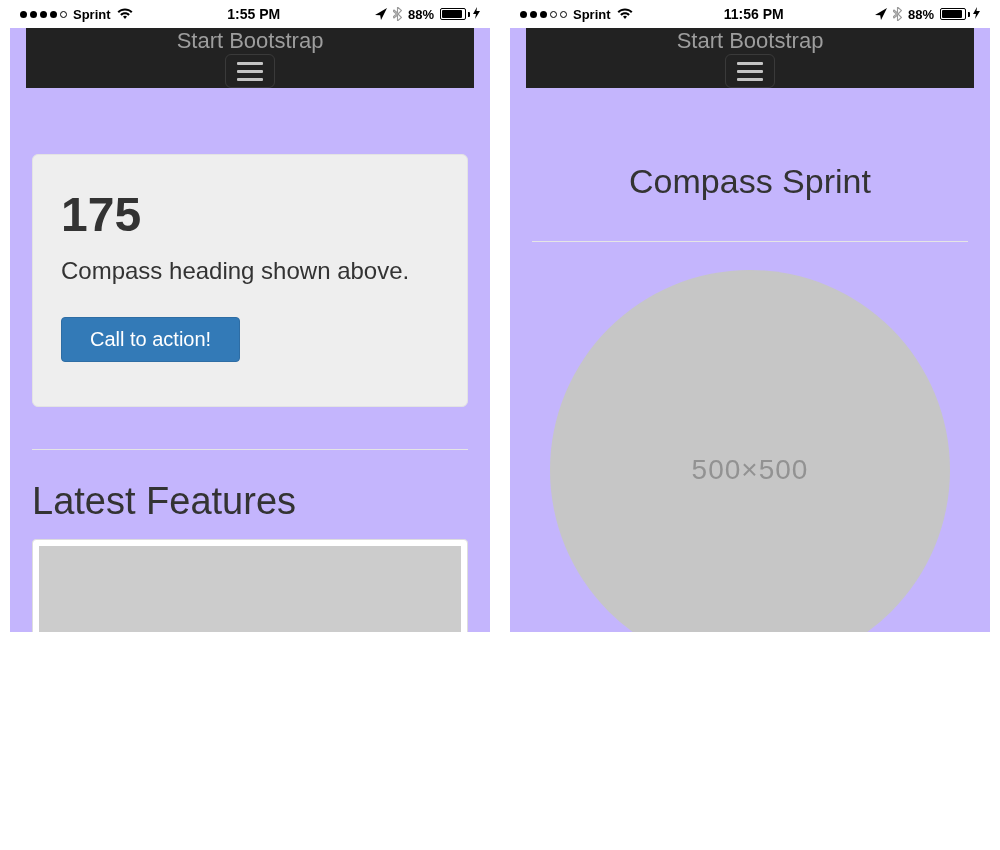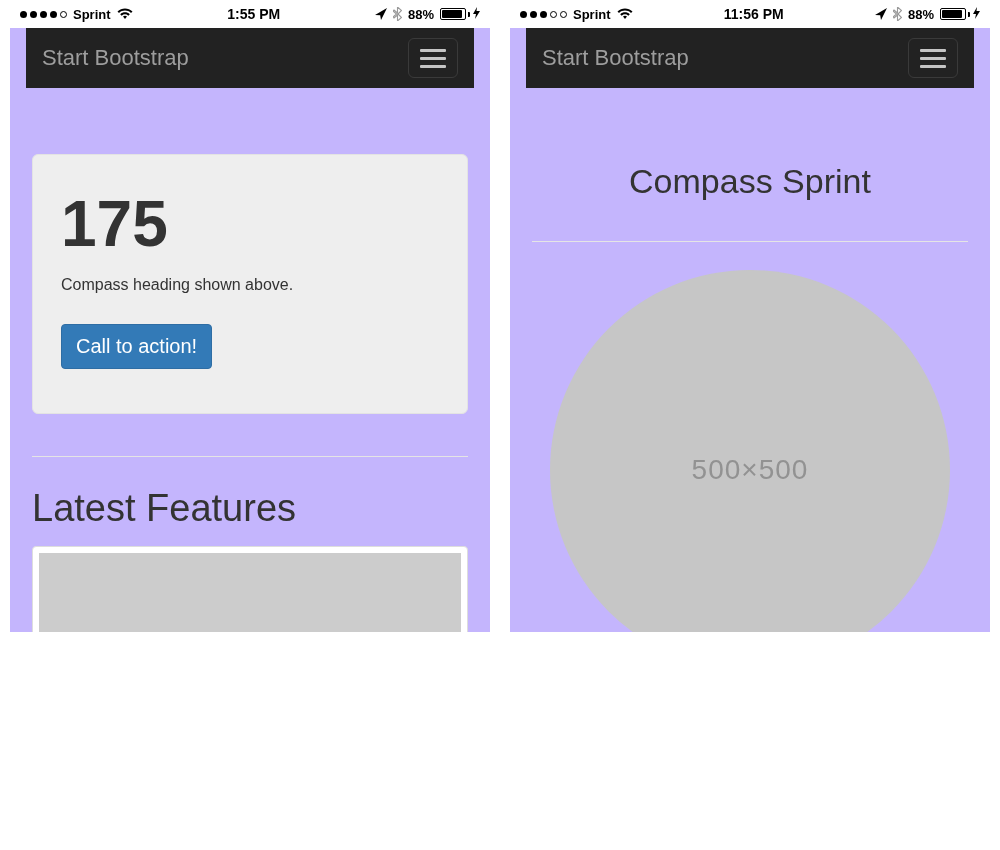--- a/index.html
+++ b/index.html
@@ -72,20 +72,21 @@
   
   .navbar {
     background: #222;
     height: 60px;
     display: flex;
     align-items: center;
     justify-content: space-between;
     padding: 0 16px;
     margin: 0 16px;
     border-radius: 0;
+    flex-direction: column;
   }
   .brand {
     color: #9d9d9d;
     font-size: 22px;
     font-weight: 400;
   }
   .hamburger {
     width: 50px; height: 40px;
     border: 1px solid #3a3a3a;
     border-radius: 6px;
@@ -101,39 +102,39 @@
   .content-left {
     padding: 66px 22px 0 22px;
   }
   .well {
     background: #eeeeee;
     border: 1px solid #e3e3e3;
     border-radius: 6px;
     padding: 32px 28px 44px 28px;
   }
   .well-num {
-    font-size: 64px;
+    font-size: 48px;
     font-weight: 600;
     color: #333;
     margin-bottom: 12px;
   }
   .well-text {
-    font-size: 16px;
+    font-size: 24px;
     font-weight: 300;
     color: #333;
     line-height: 1.45;
     margin-bottom: 28px;
   }
   .btn-primary {
     display: inline-block;
     background: #337ab7;
     color: #fff;
     font-size: 20px;
     font-weight: 400;
-    padding: 10px 14px;
+    padding: 10px 28px;
     border-radius: 4px;
     border: 1px solid #2e6da4;
   }
 
   .hairline {
     height: 1px;
     background: #e5e5e5;
     margin: 42px 0 30px 0;
   }
 

